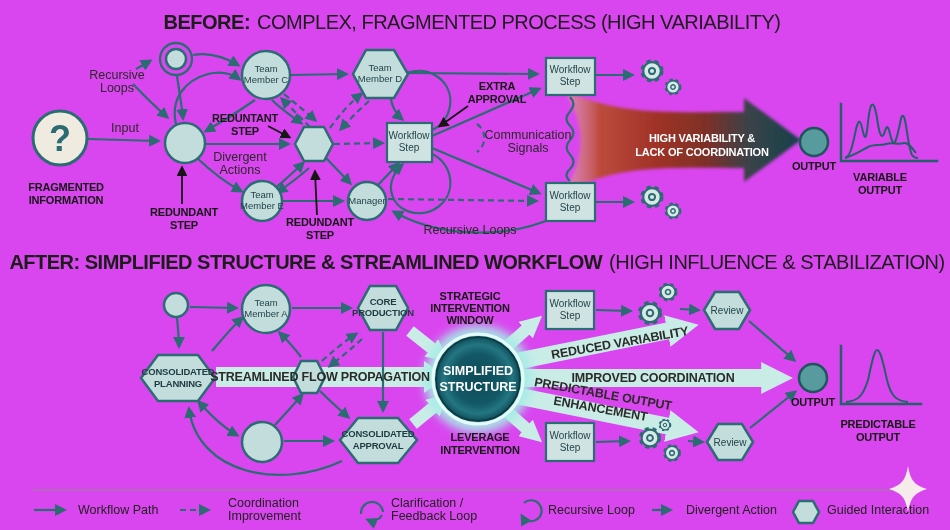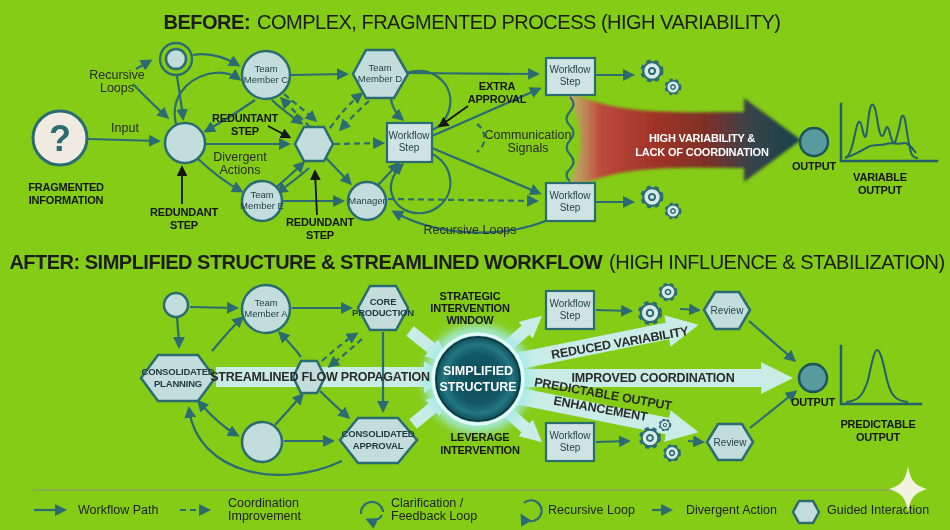--- a/index.html
+++ b/index.html
@@ -1,16 +1,16 @@
 <!DOCTYPE html>
 <html><head>
 <meta charset="utf-8">
 <style>
   html,body{margin:0;padding:0;background:#b9b6ad;}
-  .stage{width:950px;height:530px;background:#84cc16;position:relative;overflow:hidden;
+  .stage{width:950px;height:530px;background:#d946ef;position:relative;overflow:hidden;
          font-family:"Liberation Sans", sans-serif;}
   svg{display:block}
   text{font-family:"Liberation Sans", sans-serif;}
   .t-title-b{font-size:20px;font-weight:bold;fill:#1C1C1A;letter-spacing:-0.5px;}
   .t-title-r{font-size:20px;font-weight:normal;fill:#1C1C1A;letter-spacing:-0.5px;}
   .t-node{font-size:9.5px;fill:#25444A;text-anchor:middle;}
   .t-node-b{font-size:9.5px;font-weight:bold;fill:#1E3A40;text-anchor:middle;letter-spacing:-0.2px;}
   .t-box{font-size:10px;fill:#25444A;text-anchor:middle;}
   .t-lbl{font-size:11px;font-weight:bold;fill:#161614;text-anchor:middle;letter-spacing:-0.2px;}
   .t-reg{font-size:12.5px;fill:#2A2A26;text-anchor:middle;}

